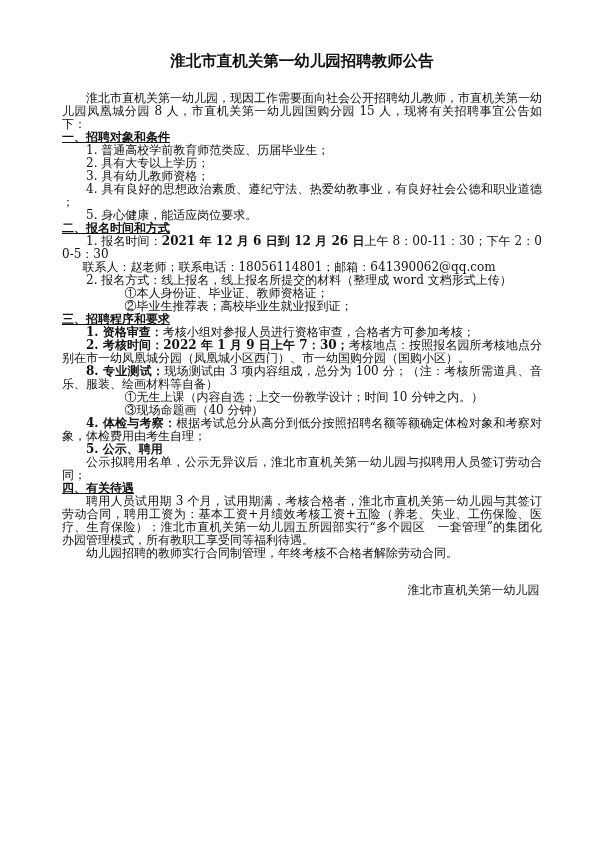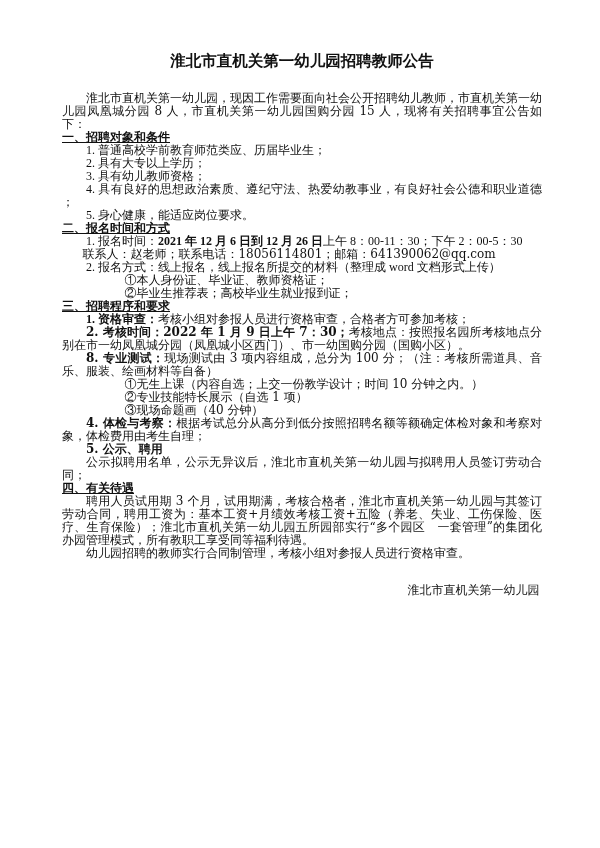--- a/index.html
+++ b/index.html
@@ -27,21 +27,21 @@
   }
   .blk-title {
     text-align: center !important;
     font-size: 15.5px !important;
     font-weight: bold;
     line-height: 22px !important;
     margin-bottom: 20px !important;
   }
   .blk-heading { font-weight: bold; text-decoration: underline; }
   .blk-para    { text-indent: 2em; }
-  .blk-item    { text-indent: 2em; font-family: Liberation Serif, serif; }
+  .blk-item    { text-indent: 2em; }
   .blk-bolditem{ text-indent: 2em; font-weight: bold; }
   .blk-contact { text-indent: 1.7em; }
   .blk-subitem { padding-left: 5.2em; }
   .bold        { font-weight: bold; }
   .signature {
     margin-top: 19px;
   }
   .signature p {
     text-align: right;
     line-height: 23px;
@@ -65,26 +65,25 @@
       <p class="blk-item"><span>1. 报名时间：</span><span class="bold">2021 年 12 月 6 日到 12 月 26 日</span><span>上午 8：00-11：30；下午 2：00-5：30</span></p>
       <p class="blk-contact"><span>联系人：赵老师；联系电话：18056114801；邮箱：641390062@qq.com</span></p>
       <p class="blk-item"><span>2. 报名方式：线上报名，线上报名所提交的材料（整理成 word 文档形式上传）</span></p>
       <p class="blk-subitem"><span>①本人身份证、毕业证、教师资格证；</span></p>
       <p class="blk-subitem"><span>②毕业生推荐表；高校毕业生就业报到证；</span></p>
       <p class="blk-heading"><span class="bold">三、招聘程序和要求</span></p>
       <p class="blk-item"><span class="bold">1. 资格审查：</span><span>考核小组对参报人员进行资格审查，合格者方可参加考核；</span></p>
       <p class="blk-para"><span class="bold">2. 考核时间：2022 年 1 月 9 日上午 7：30；</span><span>考核地点：按照报名园所考核地点分别在市一幼凤凰城分园（凤凰城小区西门）、市一幼国购分园（国购小区）。</span></p>
       <p class="blk-para"><span class="bold">8. 专业测试：</span><span>现场测试由 3 项内容组成，总分为 100 分；（注：考核所需道具、音乐、服装、绘画材料等自备）</span></p>
       <p class="blk-subitem"><span>①无生上课（内容自选；上交一份教学设计；时间 10 分钟之内。）</span></p>
-      <p class="blk-subitem"><span>②专业技能特长展示（自选 1 项）</span></p>
       <p class="blk-subitem"><span>③现场命题画（40 分钟）</span></p>
       <p class="blk-para"><span class="bold">4. 体检与考察：</span><span>根据考试总分从高分到低分按照招聘名额等额确定体检对象和考察对象，体检费用由考生自理；</span></p>
       <p class="blk-bolditem"><span class="bold">5. 公示、聘用</span></p>
       <p class="blk-para"><span>公示拟聘用名单，公示无异议后，淮北市直机关第一幼儿园与拟聘用人员签订劳动合同；</span></p>
       <p class="blk-heading"><span class="bold">四、有关待遇</span></p>
       <p class="blk-para"><span>聘用人员试用期 3 个月，试用期满，考核合格者，淮北市直机关第一幼儿园与其签订劳动合同，聘用工资为：基本工资+月绩效考核工资+五险（养老、失业、工伤保险、医疗、生育保险）；淮北市直机关第一幼儿园五所园部实行“多个园区　一套管理”的集团化办园管理模式，所有教职工享受同等福利待遇。</span></p>
-      <p class="blk-para"><span>幼儿园招聘的教师实行合同制管理，考核小组对参报人员进行资格审查。</span></p>
+      <p class="blk-para"><span>幼儿园招聘的教师实行合同制管理，年终考核不合格者解除劳动合同。</span></p>
     </div>
   <div class="signature">
     <p class="sign-org">淮北市直机关第一幼儿园</p>
 
   </div>
 </div>
 
 </body></html>

